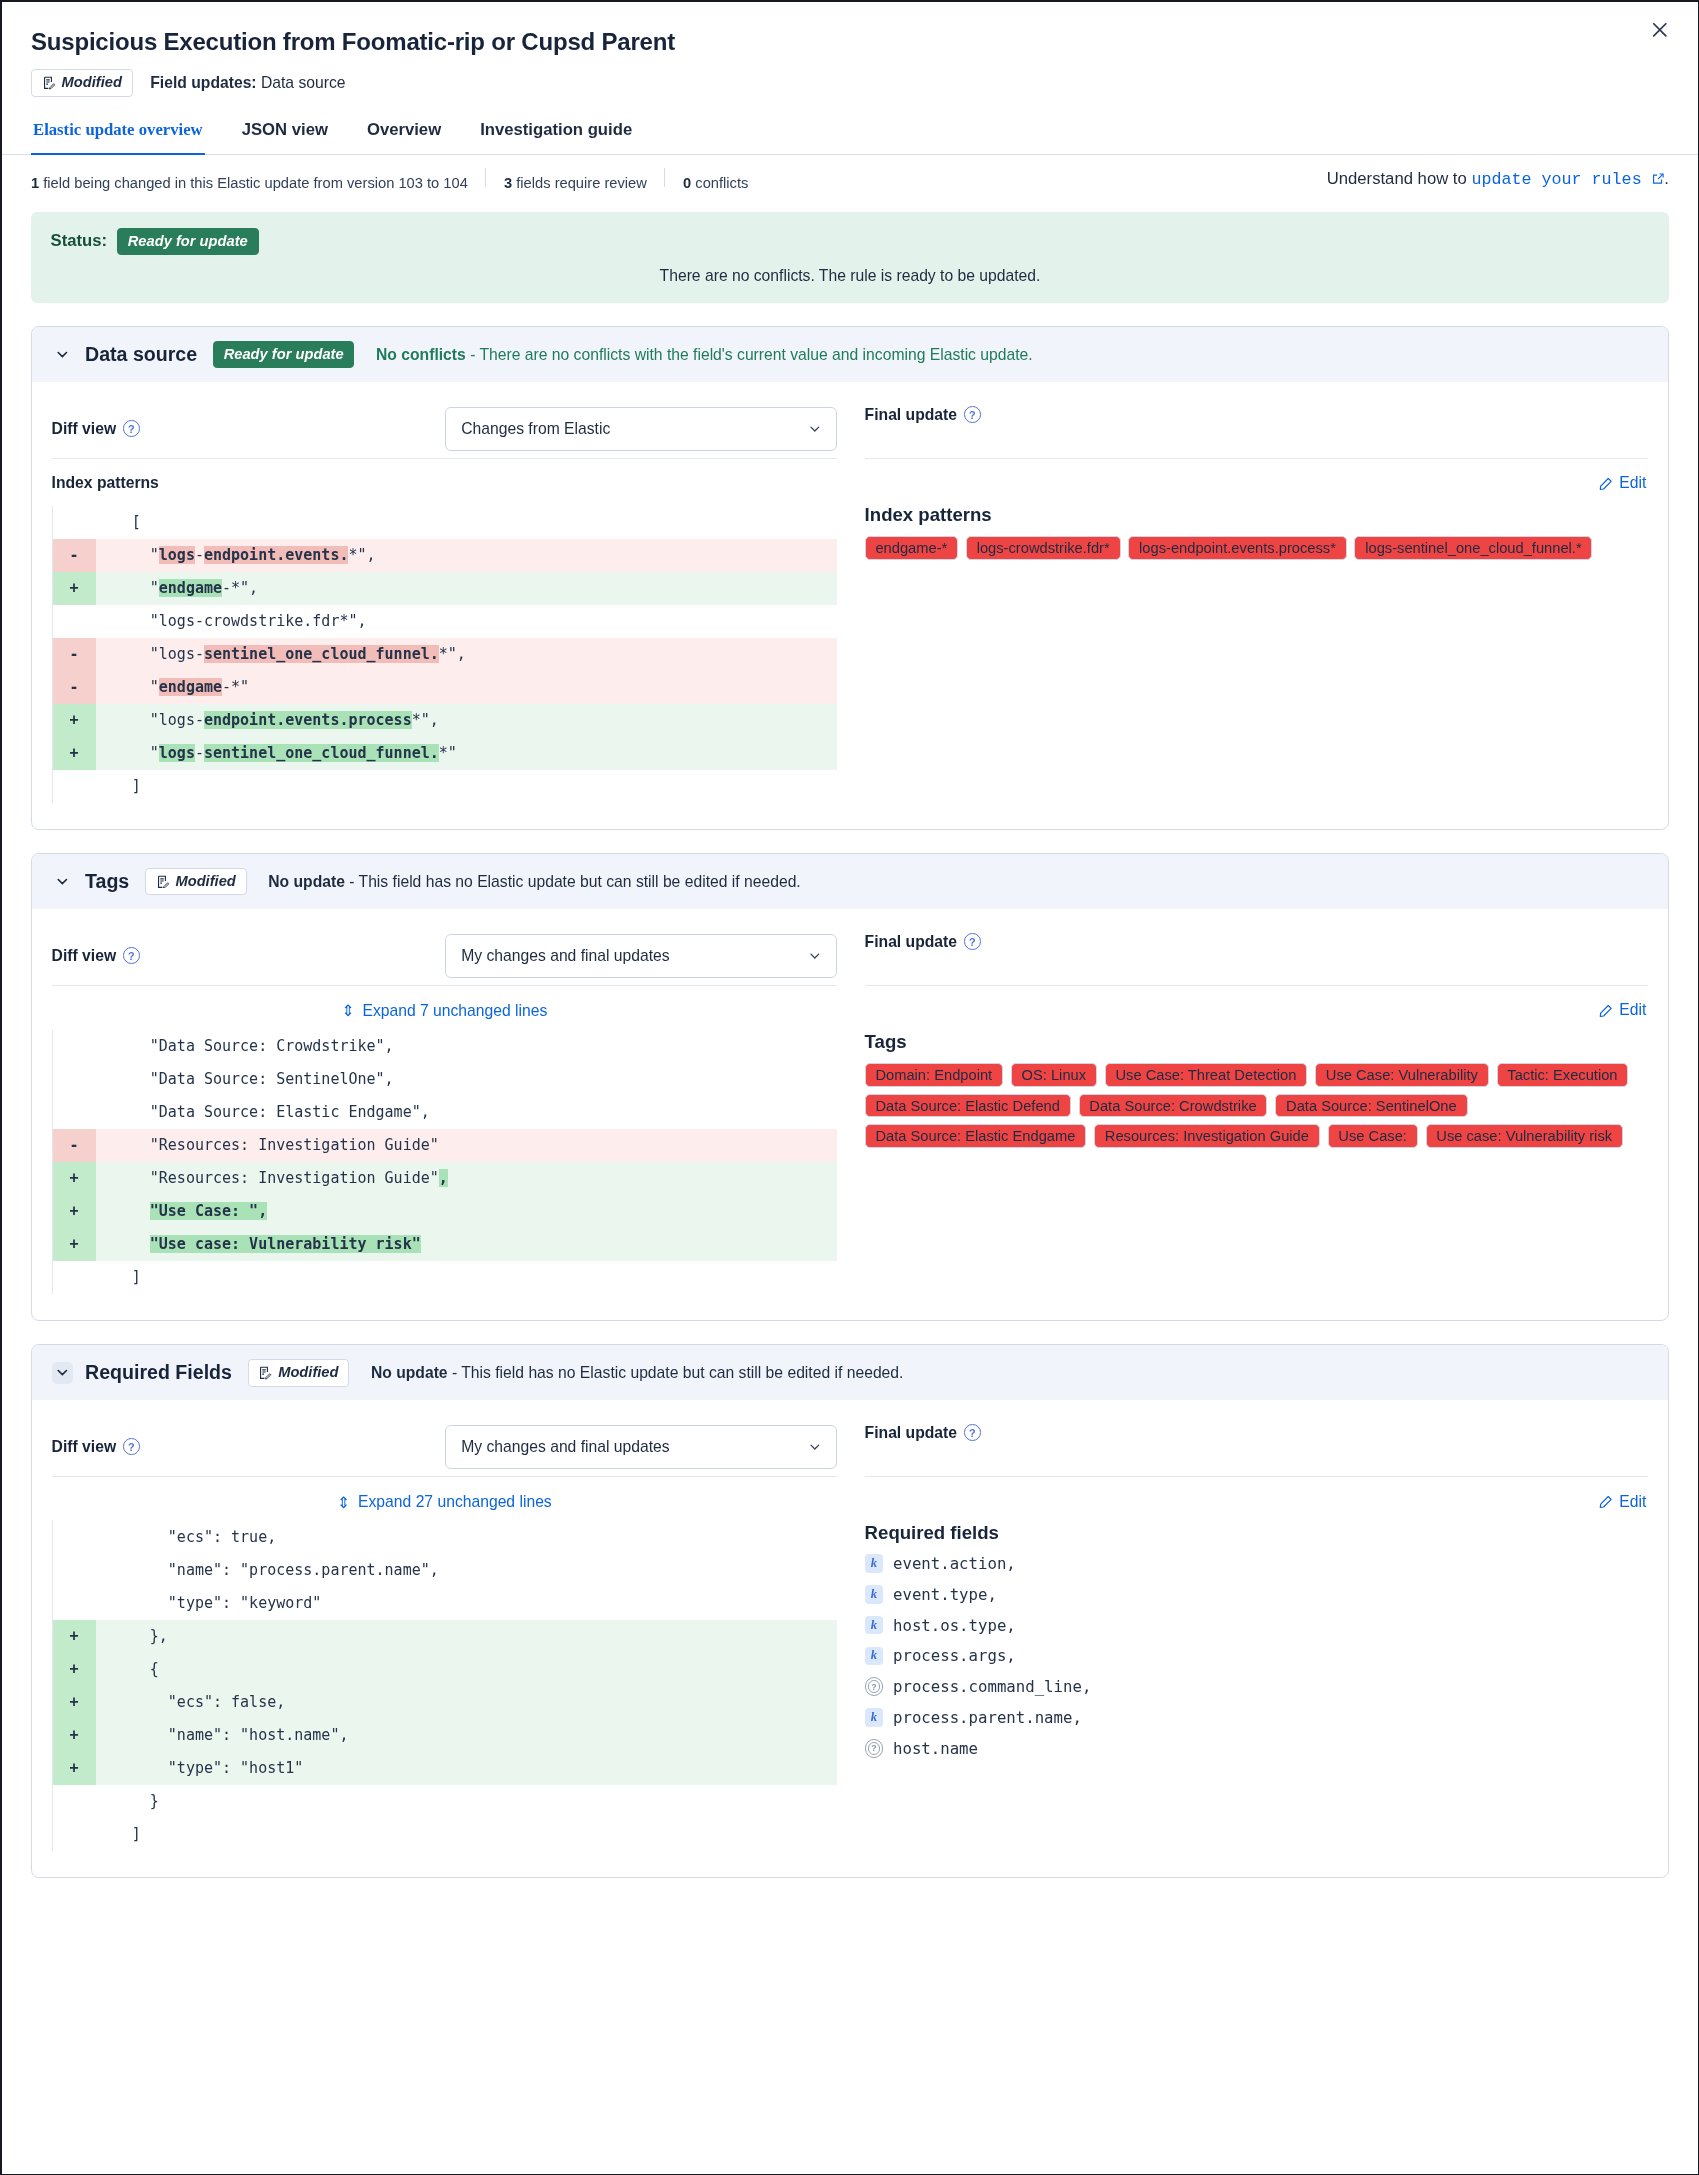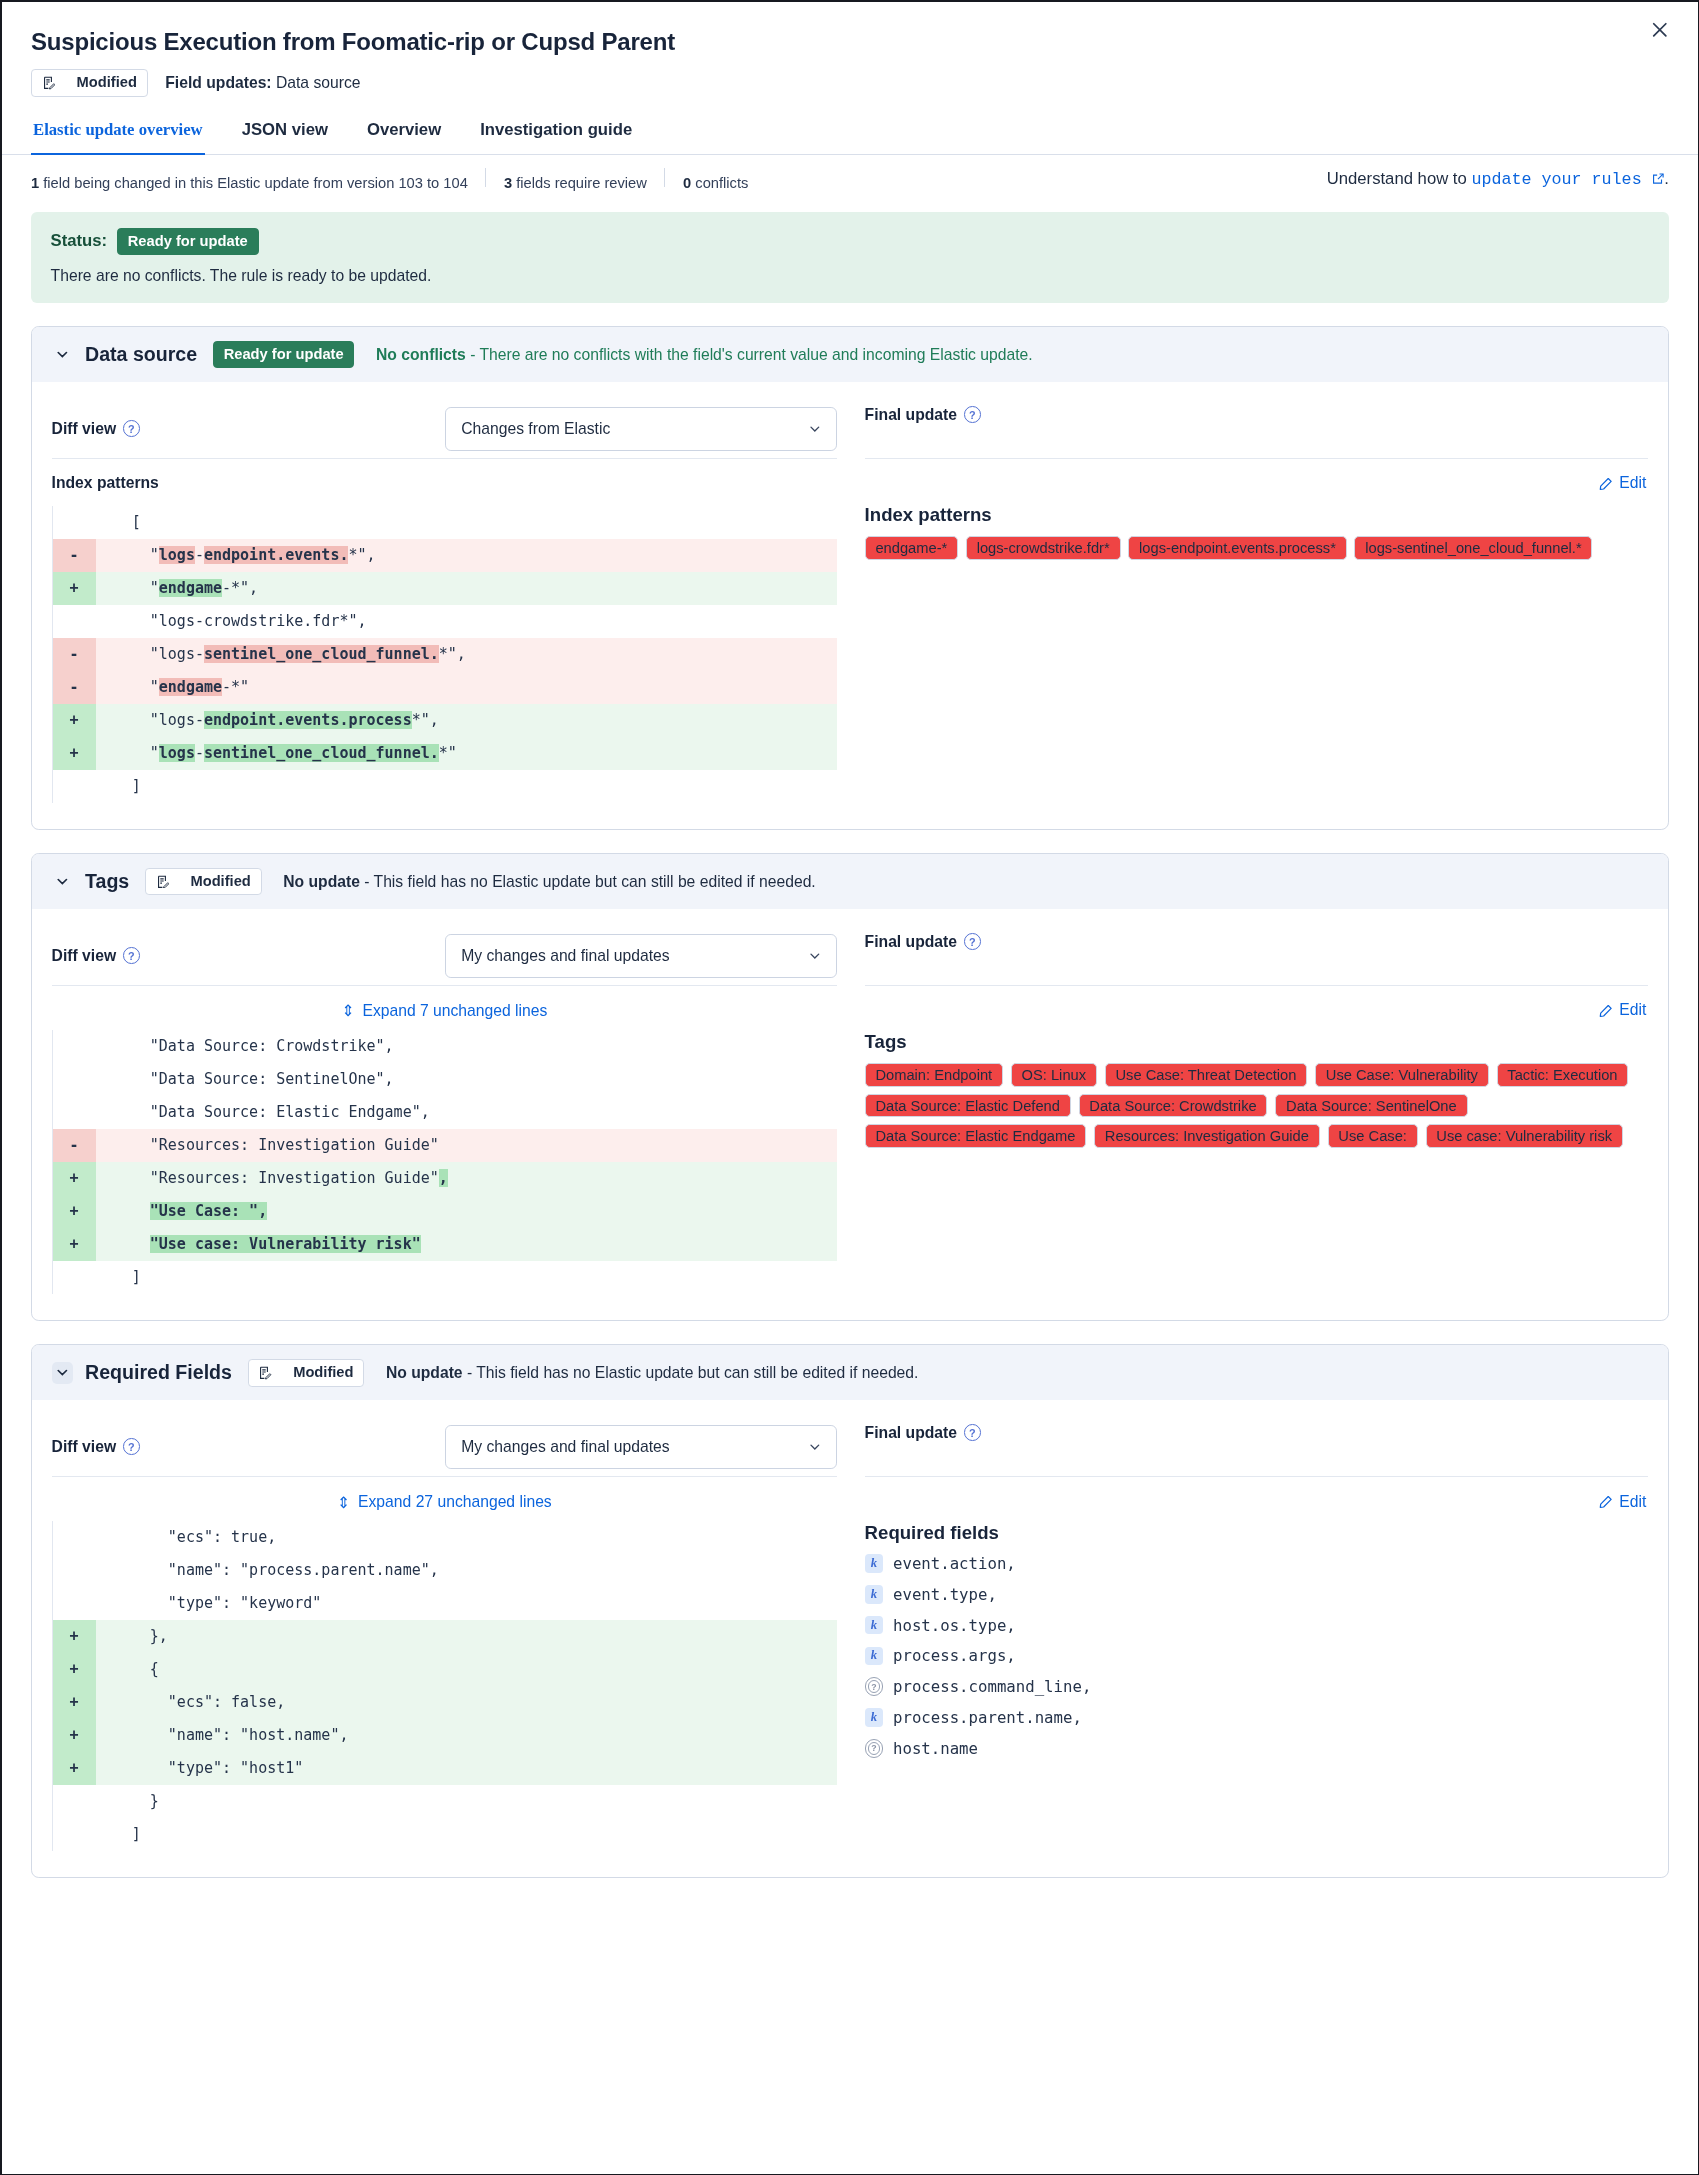--- a/index.html
+++ b/index.html
@@ -11,37 +11,37 @@
   }
   
   header { padding:25.5px 29px 0 29px; position:relative; }
   .close-btn { position:absolute; top:11.8px; right:15.7px; width:31px; height:31px; border:none;
     background:transparent; cursor:pointer; color:#2c3a52; font-size:23.5px; line-height:31px; }
   h1.title { font-size:24px; font-weight:700; color:#18243a; letter-spacing:-0.2px; }
   .meta-row { margin-top:15.7px; font-size:15.7px; display:flex; gap:25.5px; align-items:center; color:#1e2b40;}
   .meta-row b { font-weight:700; }
   .sev-dot { display:inline-block; width:8.8px; height:8.8px; border-radius:50%; background:#d0862c; margin:0 4.9px 1px 5.9px; vertical-align:middle; }
   .badge-row { margin-top:13.7px; display:flex; gap:17.6px; align-items:center; font-size:15.7px; }
-  .badge { display:inline-flex; align-items:center; gap:21px; font-size:14.7px; font-weight:600;
-    border-radius:3.9px; padding:2.9px 9.8px; line-height:1.35; white-space:nowrap; }
+  .badge { display:inline-flex; align-items:center; gap:6px; font-size:14.7px; font-weight:600;
+    border-radius:3.9px; padding:2.9px 9.8px; line-height:1.35; white-space:nowrap;font-style:italic; }
   .badge.outline { border:1px solid #d3dae6; background:#fff; color:#1e2b40; }
   .badge.green { background:#2a7d5a; color:#fff; border:1px solid #2a7d5a; }
   
   .tabbar { display:flex; gap:35px; padding:0 29px; margin-top:21.6px; border-bottom:1px solid #d9dfea; }
   .tab { font-size:16.7px; font-weight:600; padding:2px 2px 12.7px 2px; color:#1e2b40; cursor:pointer; }
   .tab.active { color:#0b64dd; border-bottom:2.9px solid #0b64dd; margin-bottom:-1px;font-family:Liberation Serif, serif; }
   
   .stats-row { display:flex; align-items:center; padding:12.7px 29px 11.8px 29px; font-size:14.7px; color:#33405a; }
   .stat-item b { font-weight:700; color:#1e2b40; }
   .stat-sep { width:1px; height:19.6px; background:#d3dae6; margin:0 17.6px; display:inline-block; }
   .stats-help { margin-left:auto; font-size:16.7px; color:#1e2b40; }
   .stats-help a { color:#0b64dd; text-decoration:none; cursor:pointer;font-family:Liberation Mono, monospace; }
   .ext-icon { display:inline-block; transform:translateY(1px); }
   
-  .callout { margin:9.8px 29px 0 29px; background:#e3f2ea; border-radius:5.9px; padding:15.7px 19.6px 17.6px 19.6px; }
+  .callout { margin:9.8px 29px 0 29px; background:#e3f2ea; border-radius:5.9px; padding:15.7px 19.6px 17.6px 19.6px;text-align:center; }
   .callout-title { display:flex; align-items:center; gap:9.8px; font-size:16.7px; font-weight:700; color:#17503a; }
   .callout-msg { margin-top:11.8px; font-size:15.7px; color:#1e2b40; }
   
   section.panel { margin:23.5px 29px 0 29px; border:1px solid #d3dae6; border-radius:7.8px; overflow:hidden; background:#fff; }
   .sec-head { background:#f1f4fa; padding:13.7px 19.6px; display:flex; align-items:center; gap:11.8px; cursor:pointer; }
   .chev { display:inline-flex; align-items:center; justify-content:center; width:21.6px; height:21.6px; color:#1e2b40; }
   .chev.boxed { background:#e3e9f3; border-radius:4.9px; }
   .sec-title { font-size:19.6px; font-weight:700; color:#18243a; margin-right:3.9px; }
   .sec-status { font-size:15.7px; margin-left:9.8px; }
   .sec-status b { font-weight:700; }

